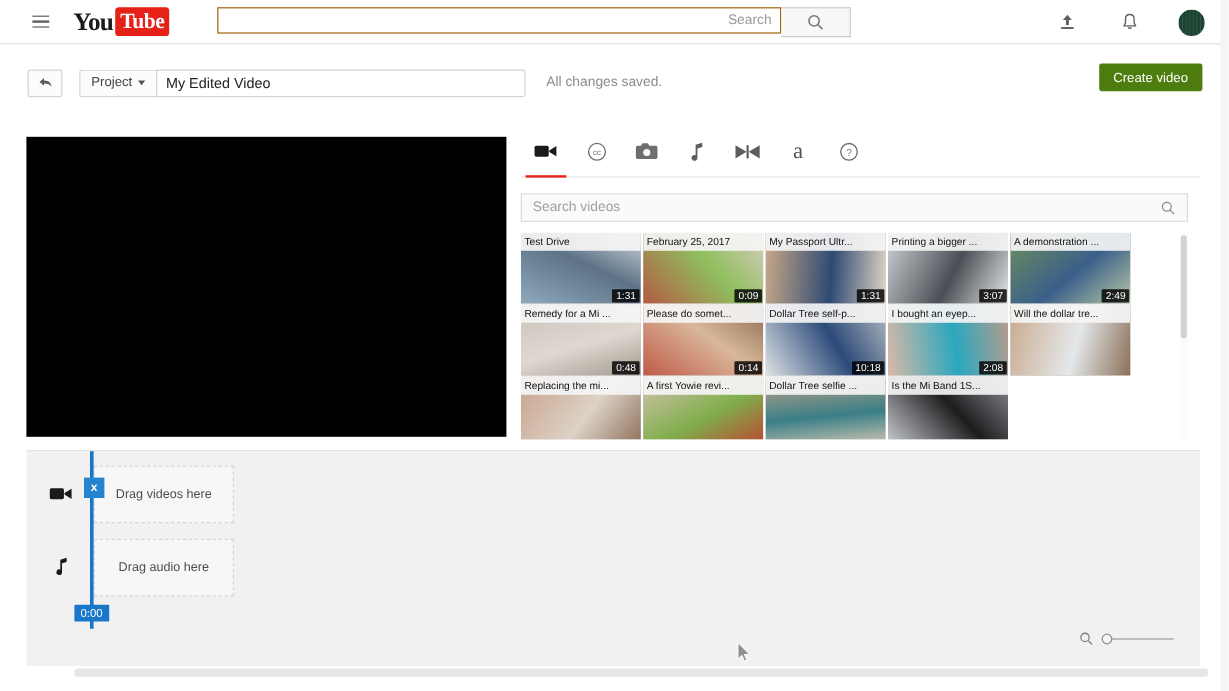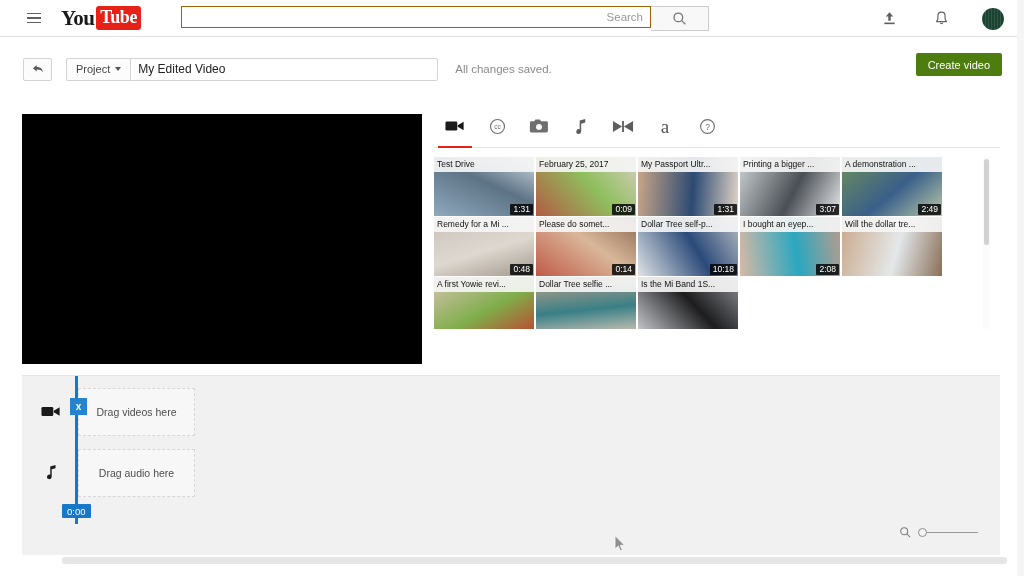--- a/index.html
+++ b/index.html
@@ -287,20 +287,29 @@
           <span class="tab-letter">a</span>
         </div>
         <div class="tab">
           <svg width="17" height="17" viewBox="0 0 18 18">
             <circle cx="9" cy="9" r="7.3" fill="none" stroke="#6e6e6e" stroke-width="1.2"></circle>
             <text x="9" y="12.4" font-size="9" fill="#6e6e6e" text-anchor="middle" font-family="Liberation Sans, sans-serif">?</text>
           </svg>
         </div>
       </div>
 
+      <div class="video-search">
+        <input type="text" placeholder="Search videos" style="">
+        <span class="mag">
+          <svg width="13" height="13" viewBox="0 0 16 16">
+            <circle cx="6.6" cy="6.6" r="4.5" fill="none" stroke="#8a8a8a" stroke-width="1.3"></circle>
+            <line x1="10" y1="10" x2="14" y2="14" stroke="#8a8a8a" stroke-width="1.3"></line>
+          </svg>
+        </span>
+      </div>
 
       <div class="grid-wrap">
         <div class="grid" id="thumb-grid">
             <div class="thumb">
               <div class="art" style="background: linear-gradient(25deg, rgb(143, 169, 189) 0%, rgb(93, 114, 133) 55%, rgb(207, 217, 223) 100%);"></div>
               <div class="title-bar">Test Drive</div>
               <div class="dur">1:31</div>
             </div>
             <div class="thumb">
               <div class="art" style="background: linear-gradient(48deg, rgb(179, 91, 68) 0%, rgb(143, 191, 94) 55%, rgb(215, 205, 191) 100%);"></div>
@@ -338,20 +347,24 @@
               <div class="dur">10:18</div>
             </div>
             <div class="thumb">
               <div class="art" style="background: linear-gradient(82deg, rgb(217, 185, 166) 0%, rgb(42, 167, 191) 55%, rgb(184, 156, 140) 100%);"></div>
               <div class="title-bar">I bought an eyep...</div>
               <div class="dur">2:08</div>
             </div>
             <div class="thumb">
               <div class="art" style="background: linear-gradient(105deg, rgb(201, 169, 140) 0%, rgb(228, 232, 234) 55%, rgb(138, 111, 87) 100%);"></div>
               <div class="title-bar">Will the dollar tre...</div>
+            </div>
+            <div class="thumb">
+              <div class="art" style="background: linear-gradient(128deg, rgb(201, 161, 138) 0%, rgb(220, 210, 198) 55%, rgb(140, 109, 88) 100%);"></div>
+              <div class="title-bar">Replacing the mi...</div>
             </div>
             <div class="thumb">
               <div class="art" style="background: linear-gradient(151deg, rgb(216, 195, 178) 0%, rgb(127, 174, 75) 55%, rgb(192, 66, 47) 100%);"></div>
               <div class="title-bar">A first Yowie revi...</div>
             </div>
             <div class="thumb">
               <div class="art" style="background: linear-gradient(174deg, rgb(194, 162, 137) 0%, rgb(58, 127, 134) 55%, rgb(220, 203, 184) 100%);"></div>
               <div class="title-bar">Dollar Tree selfie ...</div>
             </div>
             <div class="thumb">

